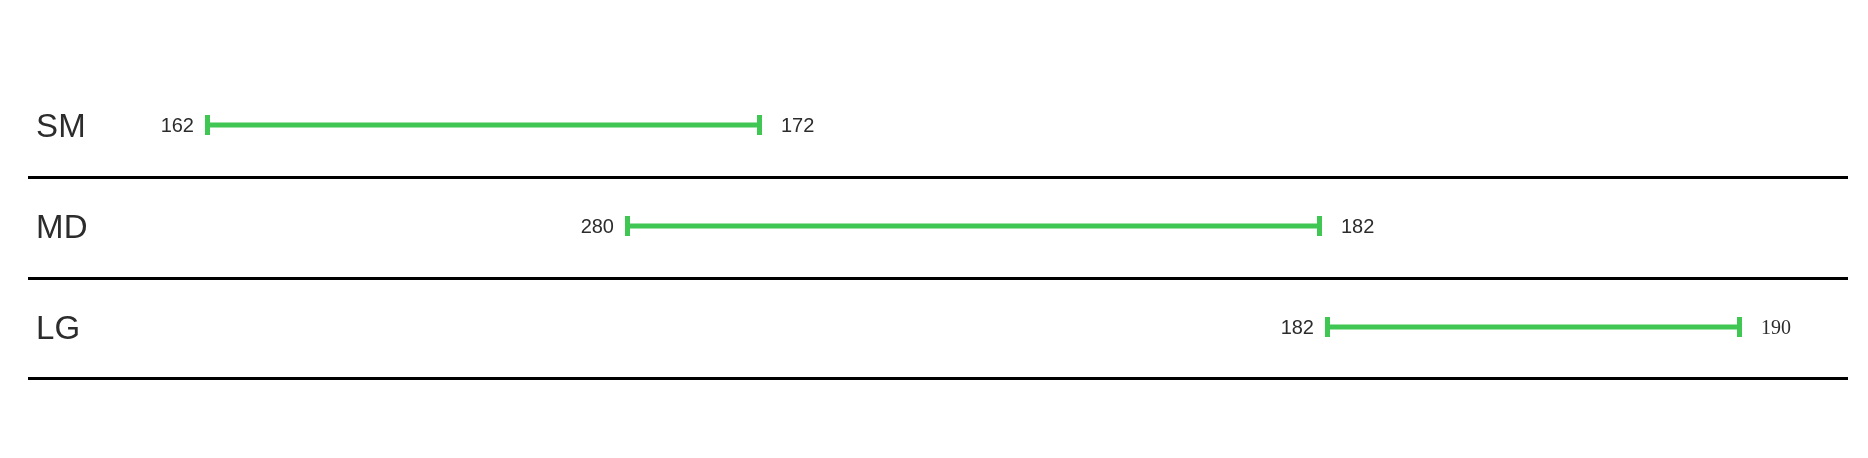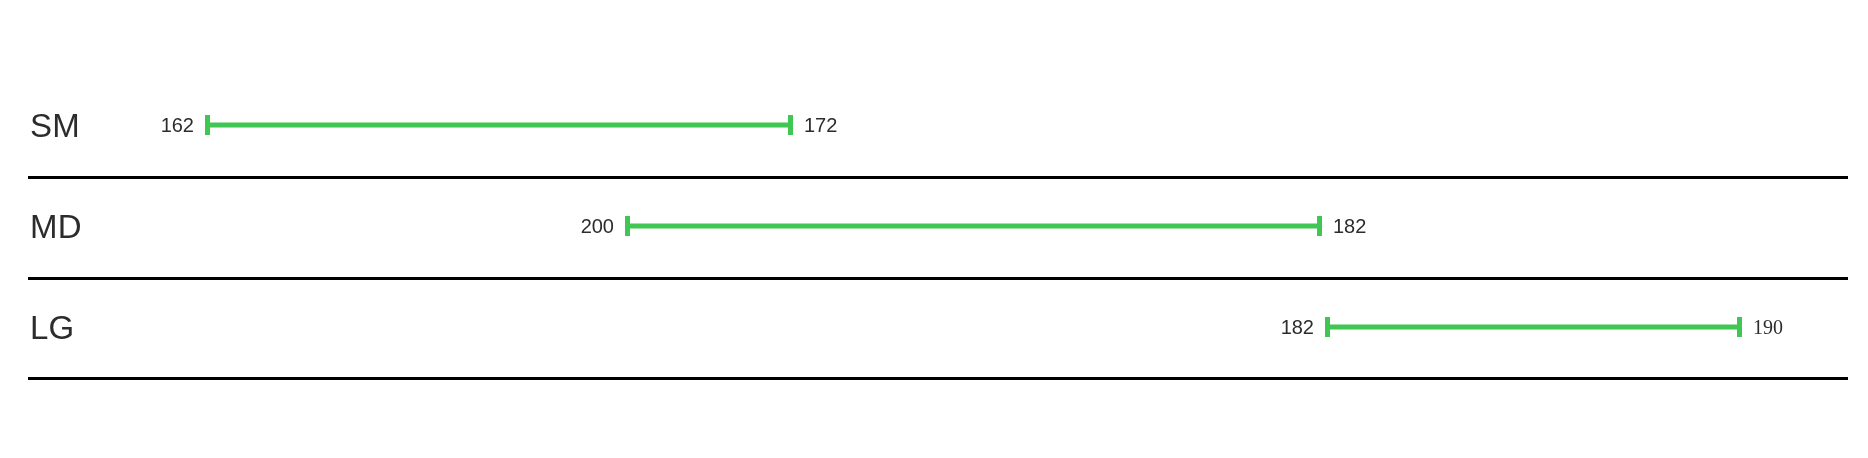--- a/index.html
+++ b/index.html
@@ -24,21 +24,21 @@
   
   .gantt-row {
     position: absolute;
     left: 0;
     width: 1868px;
     height: 100px;
   }
 
   .row-label {
     position: absolute;
-    left: 30px;
+    left: 36px;
     top: 50%;
     transform: translateY(-50%);
     font-size: 33px;
     line-height: 1;
     letter-spacing: 0.2px;
     color: #2c2c2c;
     font-weight: 400;
     white-space: nowrap;
     user-select: none;
   }
@@ -81,54 +81,54 @@
     color: #2c2c2c;
     white-space: nowrap;
     user-select: none;
   }
   .value-label.start {
     right: 100%;
     margin-right: 11px;
   }
   .value-label.end {
     left: 100%;
-    margin-left: 11px;
+    margin-left: 19px;
   }
 
   
   .row-divider {
     position: absolute;
     left: 28px;
     width: 1820px;
     height: 3px;
     background: #000000;
   }
 </style>
 </head>
 <body>
 
 <div id="chart-root" style="background: rgb(255, 255, 255);">
 
   <div class="gantt-row" style="top:75px;">
     <div class="row-label" style="color: rgb(44, 44, 44);">SM</div>
 
-    <div class="range-bar" style="left:205px; width:557px;padding-left:31px;">
+    <div class="range-bar" style="left:205px; width:557px;">
       <span class="value-label start" style="color: rgb(44, 44, 44);">162</span>
       <span class="bar-cap start" style="background: rgb(64, 198, 83);"></span>
       <span class="bar-line" style="background: rgb(64, 198, 83);"></span>
       <span class="bar-cap end" style="background: rgb(64, 198, 83);"></span>
       <span class="value-label end" style="color: rgb(44, 44, 44);">172</span>
     </div>
   </div>
 
   <div class="gantt-row" style="top:176px;">
     <div class="row-label" style="color: rgb(44, 44, 44);">MD</div>
 
     <div class="range-bar" style="left:625px; width:697px;">
-      <span class="value-label start" style="color: rgb(44, 44, 44);">200</span>
+      <span class="value-label start" style="color: rgb(44, 44, 44);">280</span>
       <span class="bar-cap start" style="background: rgb(64, 198, 83);"></span>
       <span class="bar-line" style="background: rgb(64, 198, 83);"></span>
       <span class="bar-cap end" style="background: rgb(64, 198, 83);"></span>
       <span class="value-label end" style="color: rgb(44, 44, 44);">182</span>
     </div>
   </div>
 
   <div class="gantt-row" style="top:277px;">
     <div class="row-label" style="color: rgb(44, 44, 44); text-align: right;">LG</div>
 

